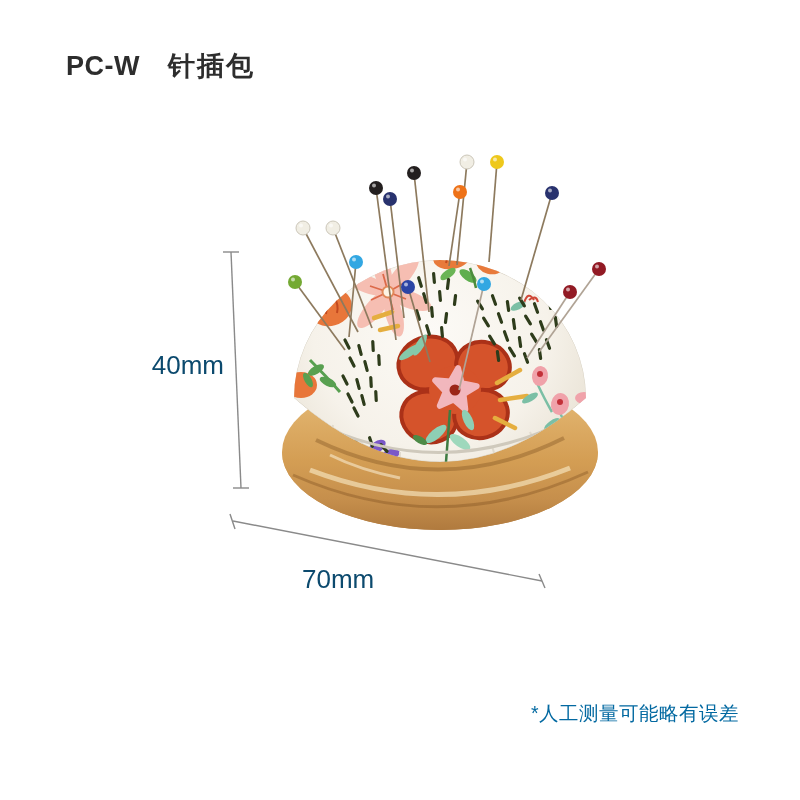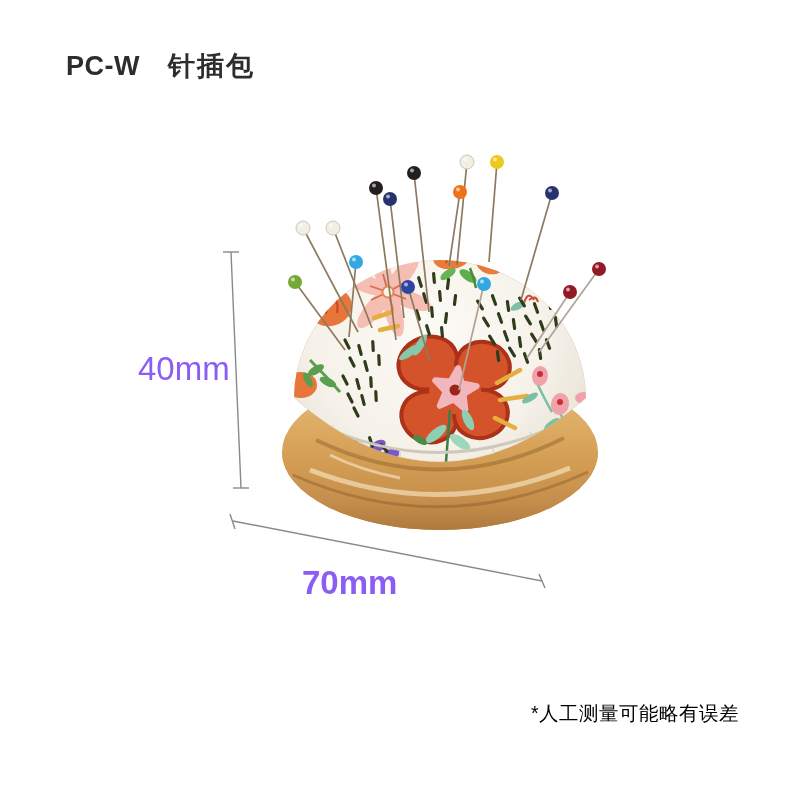--- a/index.html
+++ b/index.html
@@ -3,25 +3,25 @@
 <meta charset="utf-8">
 <style>
   html,body{margin:0;padding:0;background:#ffffff;}
   .canvas{position:relative;width:800px;height:800px;background:#ffffff;overflow:hidden;
           font-family:"Liberation Sans", sans-serif;}
   .title{position:absolute;left:66px;top:48px;font-size:27px;font-weight:700;color:#2d2d2d;
          letter-spacing:0.5px;white-space:nowrap;}
   .title .model{margin-right:28px;}
   .title .zh{letter-spacing:2px;}
   svg.photo{position:absolute;left:0;top:0;}
-  .dim{position:absolute;font-size:33px;color:#8b5cf6;white-space:nowrap;}
+  .dim{position:absolute;font-size:26px;color:#0c4a6e;white-space:nowrap;}
   .dim-h{left:138px;top:350px;width:86px;text-align:right;}
-  .dim-w{left:302px;top:564px;font-weight:bold;}
+  .dim-w{left:302px;top:564px;}
   .notes{position:absolute;right:61px;top:694px;text-align:right;font-size:19.5px;
-         color:#000000;line-height:39px;letter-spacing:0.5px;}
+         color:#0369a1;line-height:39px;letter-spacing:0.5px;}
 </style>
 </head>
 <body>
 
 <div class="canvas">
 
   <div class="title">
     <span class="model">PC-W</span><span class="zh">针插包</span>
   </div>
 

